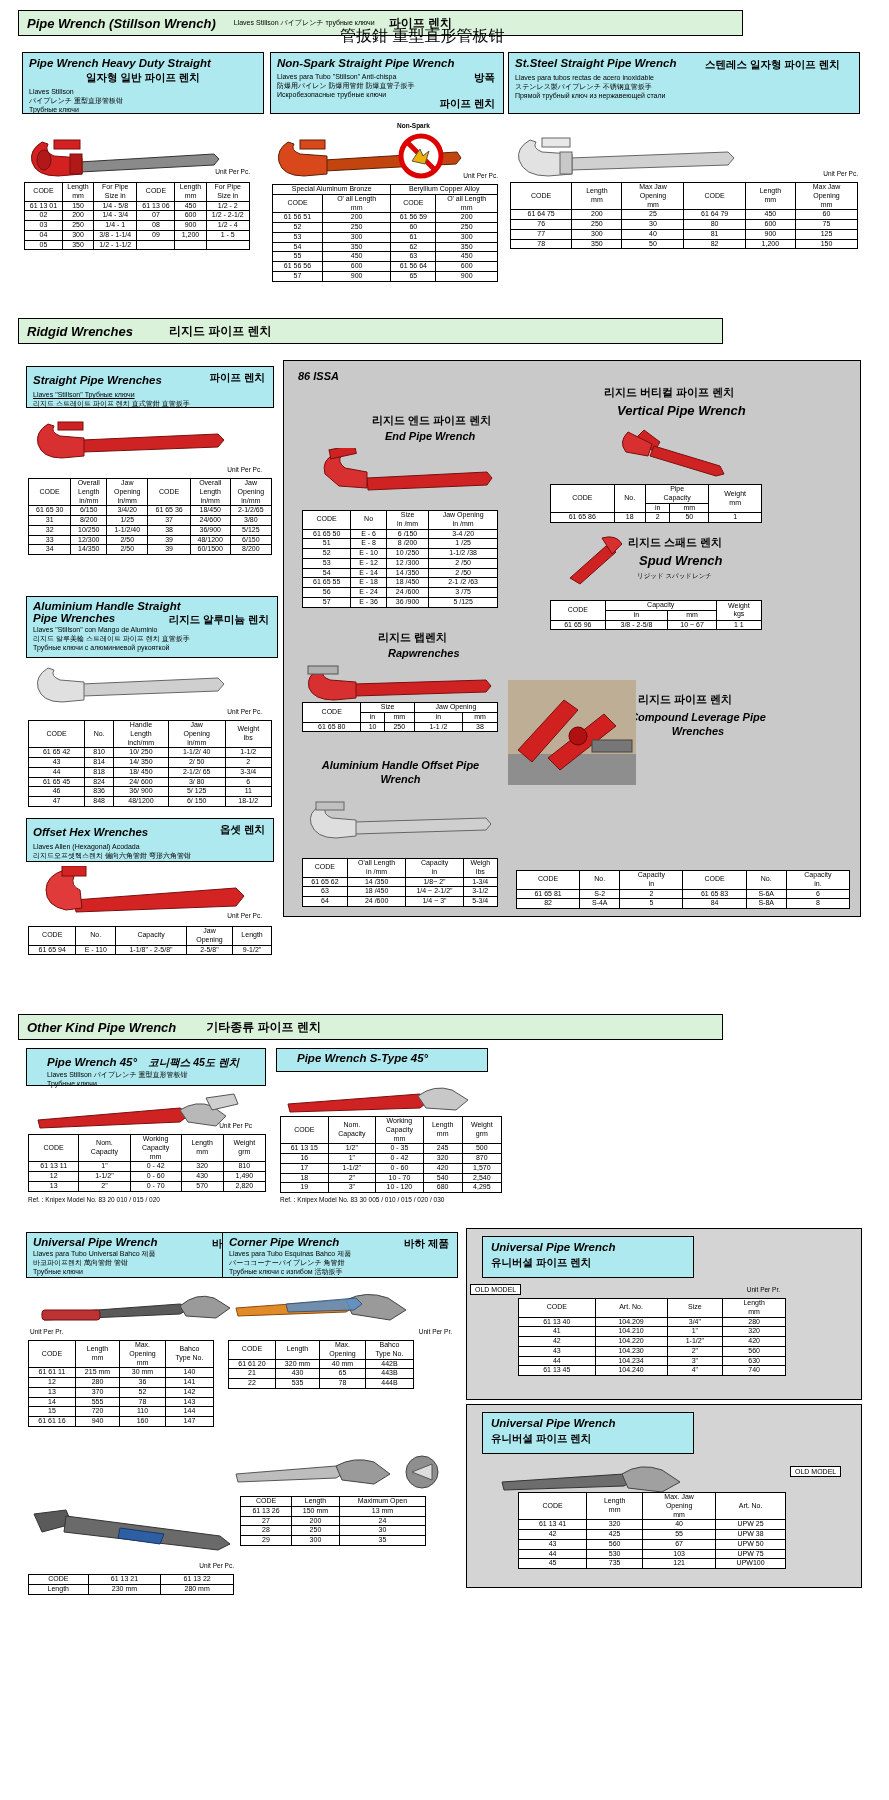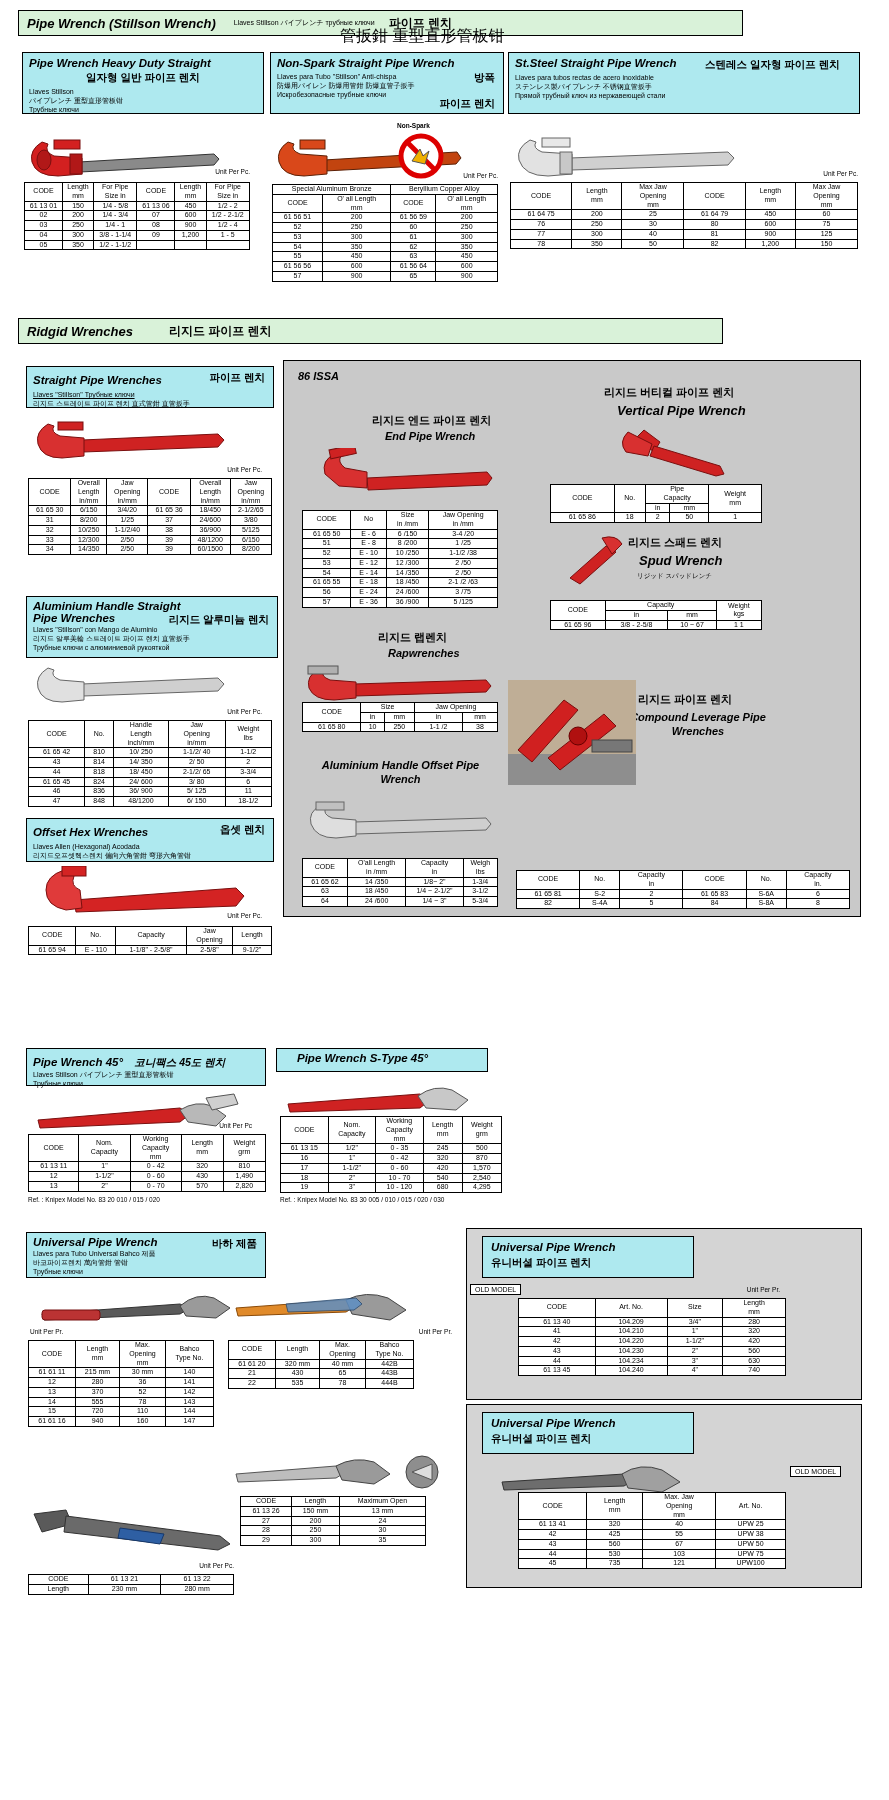--- a/index.html
+++ b/index.html
@@ -641,22 +641,26 @@
     <tr>
           <td class="code">61 65 94</td>
           <td>E - 110</td>
           <td>1-1/8" - 2-5/8"</td>
           <td>2-5/8"</td>
           <td>9-1/2"</td>
         </tr>
   </tbody>
     </table>
 
-
-  <div class="panel cyan" style="left:26px;top:1048px;width:240px;height:38px;padding:3px 6px;">
+  <div class="sec-head" style="position:absolute;left:18px;top:1014px;width:705px;height:26px;">
+    <span class="en">Other Kind Pipe Wrench</span>
+    <span class="kr" style="margin-left:30px;">기타종류 파이프 렌치</span>
+  </div>
+
+  <div class="panel cyan" style="left:26px;top:1048px;width:240px;height:38px;padding:3px 20px;">
     <div class="ttl" style="display:inline-block;"><span>Pipe Wrench  45°</span>
       <span class="ttl-kr" style="margin-left:8px;">코니팩스 45도 렌치</span></div>
     <div class="sub" style="white-space:pre-line;">Llaves Stillson  パイプレンチ  重型直形管板钳
 Трубные ключи</div>
   </div>
   <svg style="position:absolute;left:30px;top:1090px;" width="215" height="42" viewBox="0 0 215 42">
     <path d="M8 30 L150 18 L160 24 L150 32 L10 38 Z" fill="#cf2222" stroke="#7a0f0f"></path>
     <path d="M150 20 Q166 10 182 16 L196 26 L186 36 L158 32 Z" fill="#b8b8b8" stroke="#555"></path>
     <path d="M176 8 L204 4 L208 14 L182 20 Z" fill="#cfcfcf" stroke="#555"></path>
   </svg>
@@ -803,20 +807,27 @@
         </tr>
     <tr>
           <td class="code">61 61 16</td>
           <td>940</td>
           <td>160</td>
           <td>147</td>
         </tr>
   </tbody>
     </table>
 
+  <div class="panel cyan" style="left:222px;top:1232px;width:236px;height:46px;padding:3px 6px;">
+    <div class="ttl">Corner Pipe Wrench</div>
+    <div class="ttl-kr" style="position:absolute;right:8px;top:4px;">바하 제품</div>
+    <div class="sub" style="white-space:pre-line;margin-top:1px;">Llaves para Tubo Esquinas   Bahco 제품
+バーココーナーパイプレンチ   角管鉗
+Трубные ключи с изгибом   活动扳手</div>
+  </div>
   <svg style="position:absolute;left:226px;top:1284px;" width="228" height="44" viewBox="0 0 228 44">
     <path d="M10 24 L120 16 L130 22 L120 28 L12 32 Z" fill="#e08a2a" stroke="#8a4a08"></path>
     <path d="M120 16 Q140 6 162 14 L180 26 L164 36 L126 30 Z" fill="#9a9a9a" stroke="#444"></path>
     <path d="M60 20 L130 14 L136 20 L128 26 L62 28 Z" fill="#5e8fc4" stroke="#2a4c72" opacity="0.85"></path>
   </svg>
   <div class="uc" style="position:absolute;left:380px;top:1328px;width:72px;">Unit Per Pr.</div>
   <table class="d" style="position:absolute;left:228px;top:1340px;width:186px;">
     <tbody>
         <tr>
       <th>CODE</th>

